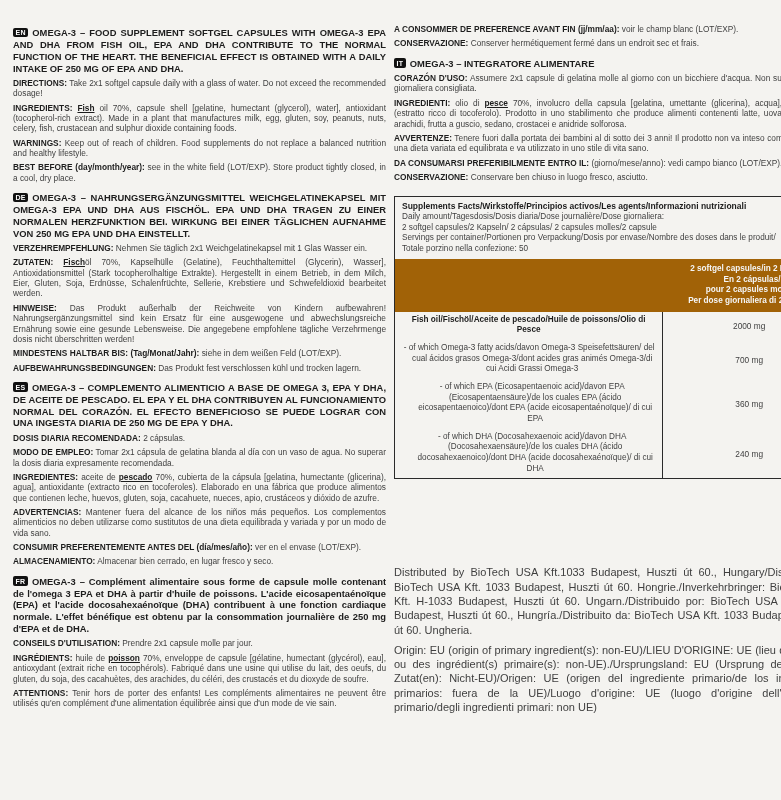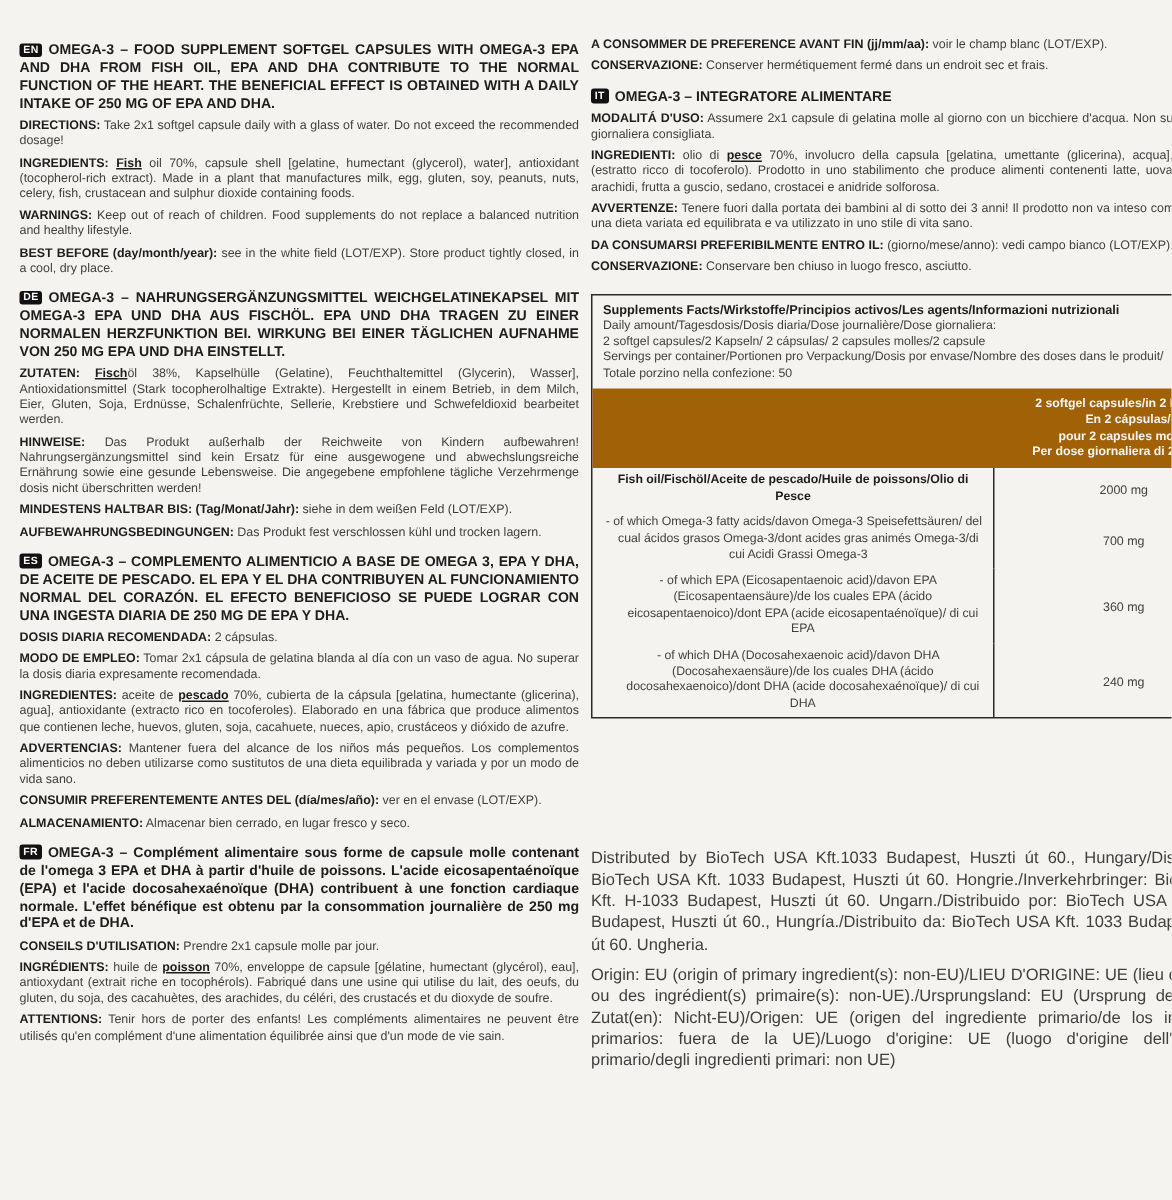--- a/index.html
+++ b/index.html
@@ -51,21 +51,22 @@
     <div class="sec">
       <h2 class="sec-head"><span class="badge">EN</span><span>OMEGA-3 – FOOD SUPPLEMENT SOFTGEL CAPSULES WITH OMEGA-3 EPA AND DHA FROM FISH OIL, EPA AND DHA CONTRIBUTE TO THE NORMAL FUNCTION OF THE HEART. THE BENEFICIAL EFFECT IS OBTAINED WITH A DAILY INTAKE OF 250 MG OF EPA AND DHA.</span></h2>
       <p class="para"><span class="lbl">DIRECTIONS:</span><span> Take 2x1 softgel capsule daily with a glass of water. Do not exceed the recommended dosage!</span></p>
       <p class="para"><span class="lbl">INGREDIENTS:</span><span> </span><span class="em">Fish</span><span> oil 70%, capsule shell [gelatine, humectant (glycerol), water], antioxidant (tocopherol-rich extract). Made in a plant that manufactures milk, egg, gluten, soy, peanuts, nuts, celery, fish, crustacean and sulphur dioxide containing foods.</span></p>
       <p class="para"><span class="lbl">WARNINGS:</span><span> Keep out of reach of children. Food supplements do not replace a balanced nutrition and healthy lifestyle.</span></p>
       <p class="para"><span class="lbl">BEST BEFORE (day/month/year):</span><span> see in the white field (LOT/EXP). Store product tightly closed, in a cool, dry place.</span></p>
     </div>
 
     <div class="sec">
       <h2 class="sec-head"><span class="badge">DE</span><span>OMEGA-3 – NAHRUNGSERGÄNZUNGSMITTEL WEICHGELATINEKAPSEL MIT OMEGA-3 EPA UND DHA AUS FISCHÖL. EPA UND DHA TRAGEN ZU EINER NORMALEN HERZFUNKTION BEI. WIRKUNG BEI EINER TÄGLICHEN AUFNAHME VON 250 MG EPA UND DHA EINSTELLT.</span></h2>
-      <p class="para"><span class="lbl">ZUTATEN:</span><span> </span><span class="em">Fisch</span><span>öl 38%, Kapselhülle (Gelatine), Feuchthaltemittel (Glycerin), Wasser], Antioxidationsmittel (Stark tocopherolhaltige Extrakte). Hergestellt in einem Betrieb, in dem Milch, Eier, Gluten, Soja, Erdnüsse, Schalenfrüchte, Sellerie, Krebstiere und Schwefeldioxid bearbeitet werden.</span></p>
+      <p class="para"><span class="lbl">VERZEHREMPFEHLUNG:</span><span> Nehmen Sie täglich 2x1 Weichgelatinekapsel mit 1 Glas Wasser ein.</span></p>
+      <p class="para"><span class="lbl">ZUTATEN:</span><span> </span><span class="em">Fisch</span><span>öl 70%, Kapselhülle (Gelatine), Feuchthaltemittel (Glycerin), Wasser], Antioxidationsmittel (Stark tocopherolhaltige Extrakte). Hergestellt in einem Betrieb, in dem Milch, Eier, Gluten, Soja, Erdnüsse, Schalenfrüchte, Sellerie, Krebstiere und Schwefeldioxid bearbeitet werden.</span></p>
       <p class="para"><span class="lbl">HINWEISE:</span><span> Das Produkt außerhalb der Reichweite von Kindern aufbewahren! Nahrungsergänzungsmittel sind kein Ersatz für eine ausgewogene und abwechslungsreiche Ernährung sowie eine gesunde Lebensweise. Die angegebene empfohlene tägliche Verzehrmenge dosis nicht überschritten werden!</span></p>
       <p class="para"><span class="lbl">MINDESTENS HALTBAR BIS: (Tag/Monat/Jahr):</span><span> siehe in dem weißen Feld (LOT/EXP).</span></p>
       <p class="para"><span class="lbl">AUFBEWAHRUNGSBEDINGUNGEN:</span><span> Das Produkt fest verschlossen kühl und trocken lagern.</span></p>
     </div>
 
     <div class="sec">
       <h2 class="sec-head"><span class="badge">ES</span><span>OMEGA-3 – COMPLEMENTO ALIMENTICIO A BASE DE OMEGA 3, EPA Y DHA, DE ACEITE DE PESCADO. EL EPA Y EL DHA CONTRIBUYEN AL FUNCIONAMIENTO NORMAL DEL CORAZÓN. EL EFECTO BENEFICIOSO SE PUEDE LOGRAR CON UNA INGESTA DIARIA DE 250 MG DE EPA Y DHA.</span></h2>
       <p class="para"><span class="lbl">DOSIS DIARIA RECOMENDADA:</span><span> 2 cápsulas.</span></p>
       <p class="para"><span class="lbl">MODO DE EMPLEO:</span><span> Tomar 2x1 cápsula de gelatina blanda al día con un vaso de agua. No superar la dosis diaria expresamente recomendada.</span></p>
       <p class="para"><span class="lbl">INGREDIENTES:</span><span> aceite de </span><span class="em">pescado</span><span> 70%, cubierta de la cápsula [gelatina, humectante (glicerina), agua], antioxidante (extracto rico en tocoferoles). Elaborado en una fábrica que produce alimentos que contienen leche, huevos, gluten, soja, cacahuete, nueces, apio, crustáceos y dióxido de azufre.</span></p>
@@ -85,21 +86,21 @@
 
   <div class="col col-right">
 
     <div class="sec">
       <p class="para"><span class="lbl">A CONSOMMER DE PREFERENCE AVANT FIN (jj/mm/aa):</span><span> voir le champ blanc (LOT/EXP).</span></p>
       <p class="para"><span class="lbl">CONSERVAZIONE:</span><span> Conserver hermétiquement fermé dans un endroit sec et frais.</span></p>
     </div>
 
     <div class="sec">
       <h2 class="sec-head"><span class="badge">IT</span><span>OMEGA-3 – INTEGRATORE ALIMENTARE</span></h2>
-      <p class="para"><span class="lbl">MODALITÁ D'USO:</span><span> Assumere 2x1 capsule di gelatina molle al giorno con un bicchiere d'acqua. Non superare la dose giornaliera consigliata.</span></p>
+      <p class="para"><span class="lbl">CORAZÓN D'USO:</span><span> Assumere 2x1 capsule di gelatina molle al giorno con un bicchiere d'acqua. Non superare la dose giornaliera consigliata.</span></p>
       <p class="para"><span class="lbl">INGREDIENTI:</span><span> olio di </span><span class="em">pesce</span><span> 70%, involucro della capsula [gelatina, umettante (glicerina), acqua], antiossidante (estratto ricco di tocoferolo). Prodotto in uno stabilimento che produce alimenti contenenti latte, uova, glutine, soia, arachidi, frutta a guscio, sedano, crostacei e anidride solforosa.</span></p>
       <p class="para"><span class="lbl">AVVERTENZE:</span><span> Tenere fuori dalla portata dei bambini al di sotto dei 3 anni! Il prodotto non va inteso come sostitutivo di una dieta variata ed equilibrata e va utilizzato in uno stile di vita sano.</span></p>
       <p class="para"><span class="lbl">DA CONSUMARSI PREFERIBILMENTE ENTRO IL:</span><span> (giorno/mese/anno): vedi campo bianco (LOT/EXP).</span></p>
       <p class="para"><span class="lbl">CONSERVAZIONE:</span><span> Conservare ben chiuso in luogo fresco, asciutto.</span></p>
     </div>
 
     <div class="facts">
       <div class="facts-head">
         <span class="fh-line facts-title">Supplements Facts/Wirkstoffe/Principios activos/Les agents/Informazioni nutrizionali</span>
         <span class="fh-line">Daily amount/Tagesdosis/Dosis diaria/Dose journalière/Dose giornaliera:</span>

